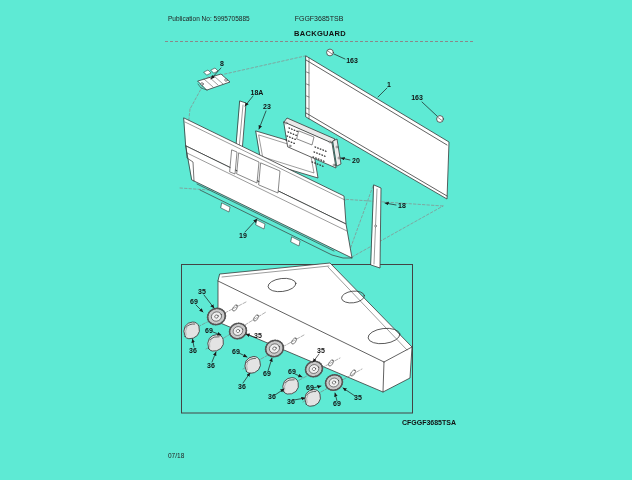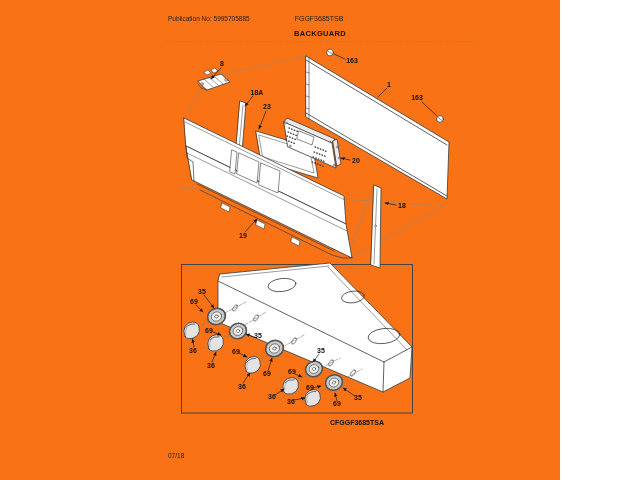--- a/index.html
+++ b/index.html
@@ -1,16 +1,16 @@
 <!DOCTYPE html>
 <html><head>
 <meta charset="utf-8">
 <style>
   html,body{margin:0;padding:0;background:#fff;}
-  .page{position:relative;width:560px;height:480px;background:#f97316;overflow:hidden;
+  .page{position:relative;width:632px;height:480px;background:#5eead4;overflow:hidden;
         font-family:"Liberation Sans", sans-serif;color:#1a1a1a;}
   .pub{position:absolute;left:168px;top:15px;font-size:6.5px;color:#222;}
   .model{position:absolute;left:319px;top:15px;transform:translateX(-50%);font-size:7px;color:#222;}
   .title{position:absolute;left:320px;top:29px;transform:translateX(-50%);font-size:7.5px;font-weight:bold;letter-spacing:.3px;color:#111;}
   .rule{position:absolute;left:165px;top:41px;width:308px;border-top:1px dashed #8a8a8a;}
   .caption{position:absolute;right:176px;top:419px;font-size:7px;font-weight:bold;color:#111;}
   .date{position:absolute;left:168px;top:452px;font-size:6.5px;color:#222;}
   svg.art{position:absolute;left:0;top:0;}
   svg text{font-family:"Liberation Sans", sans-serif;font-size:7px;font-weight:bold;fill:#111;}
 </style>

